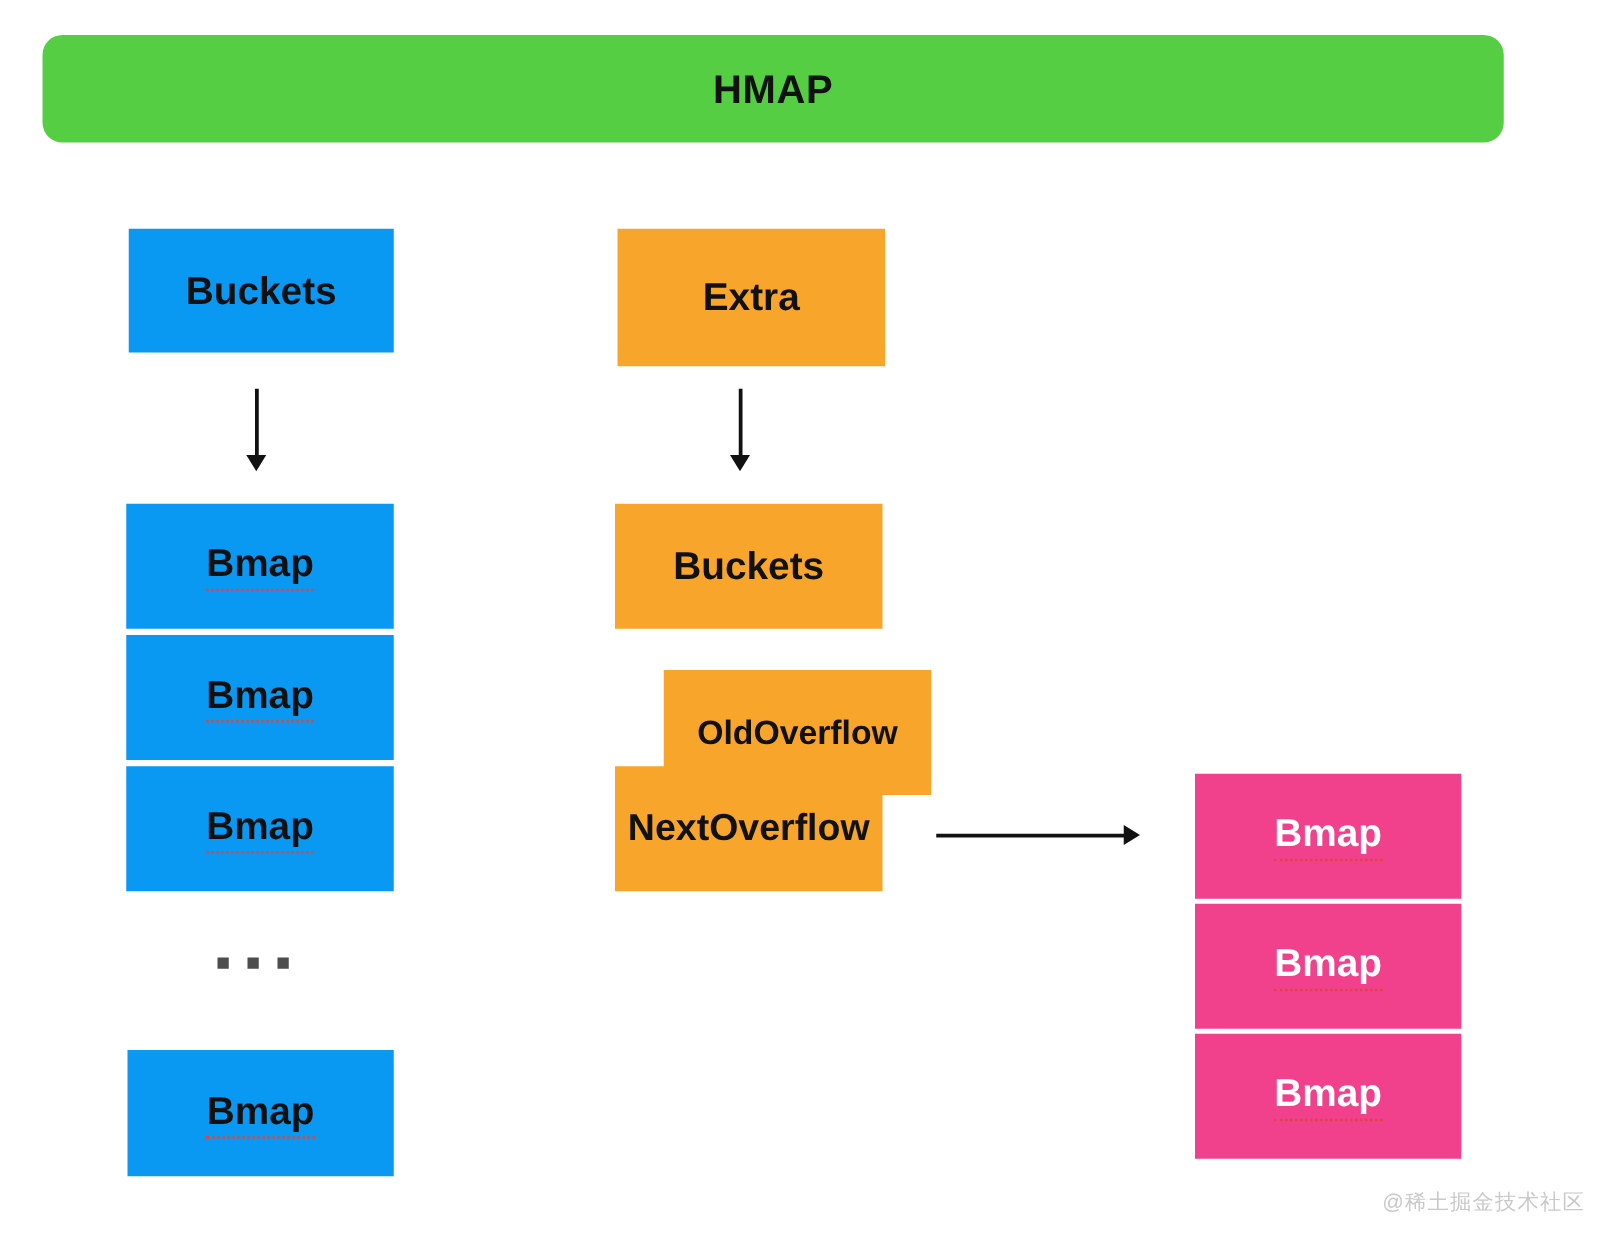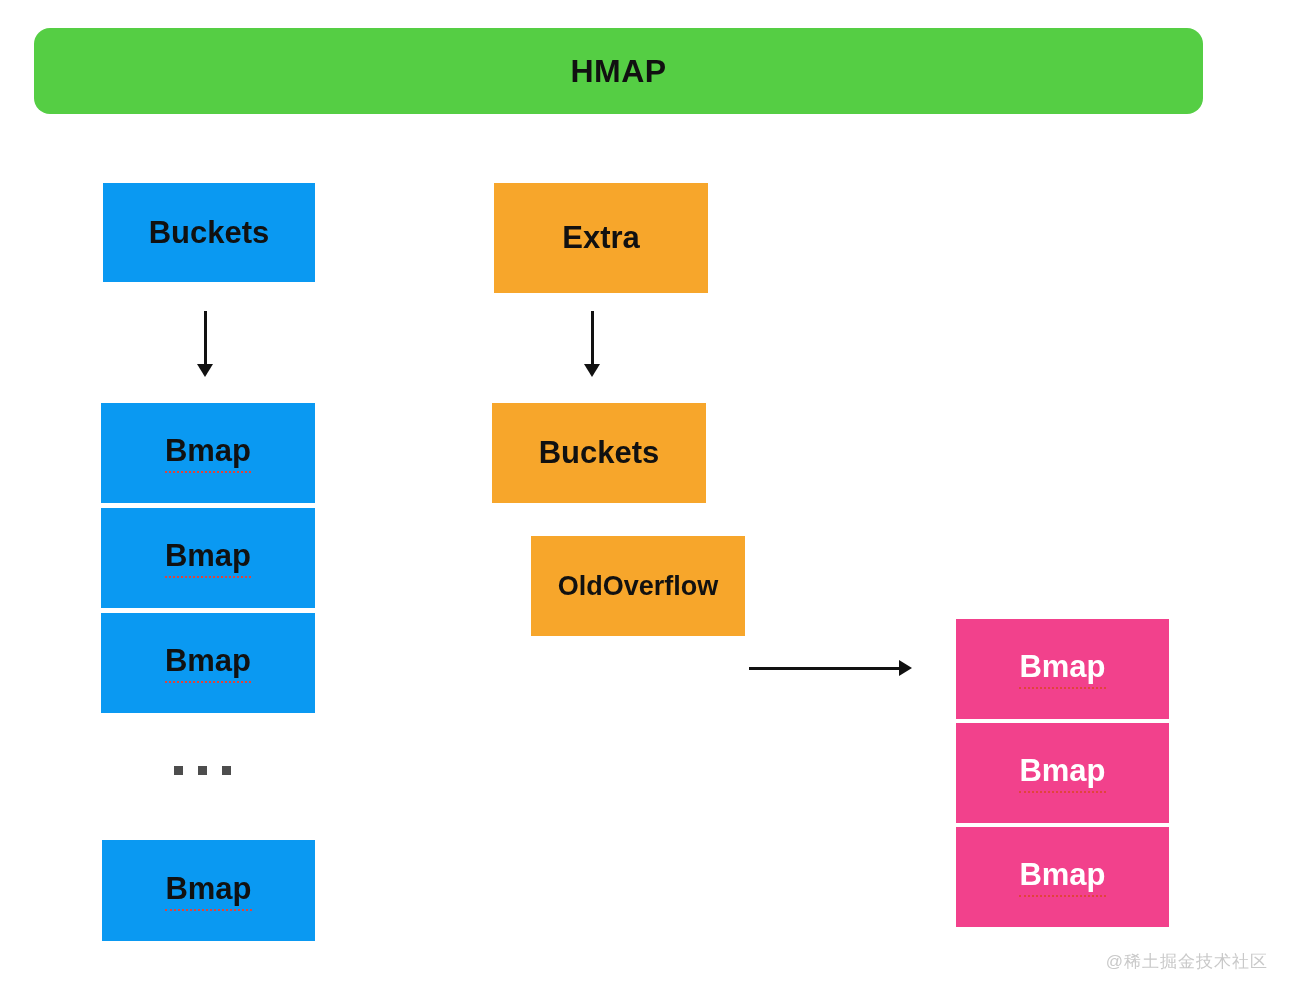--- a/index.html
+++ b/index.html
@@ -143,20 +143,23 @@
   <div class="node box-blue blue-row-2">
     <span class="misspelled">Bmap</span>
   </div>
 
   <div class="node box-orange orange-row-0">
     <span>Buckets</span>
   </div>
   <div class="node box-orange orange-row-1">
     <span>OldOverflow</span>
   </div>
+  <div class="node box-orange orange-row-2">
+    <span>NextOverflow</span>
+  </div>
 
   <div class="ellipsis">
     <div class="dot"></div>
     <div class="dot"></div>
     <div class="dot"></div>
   </div>
 
   <div class="node box-blue blue-tail">
     <span class="misspelled">Bmap</span>
   </div>

